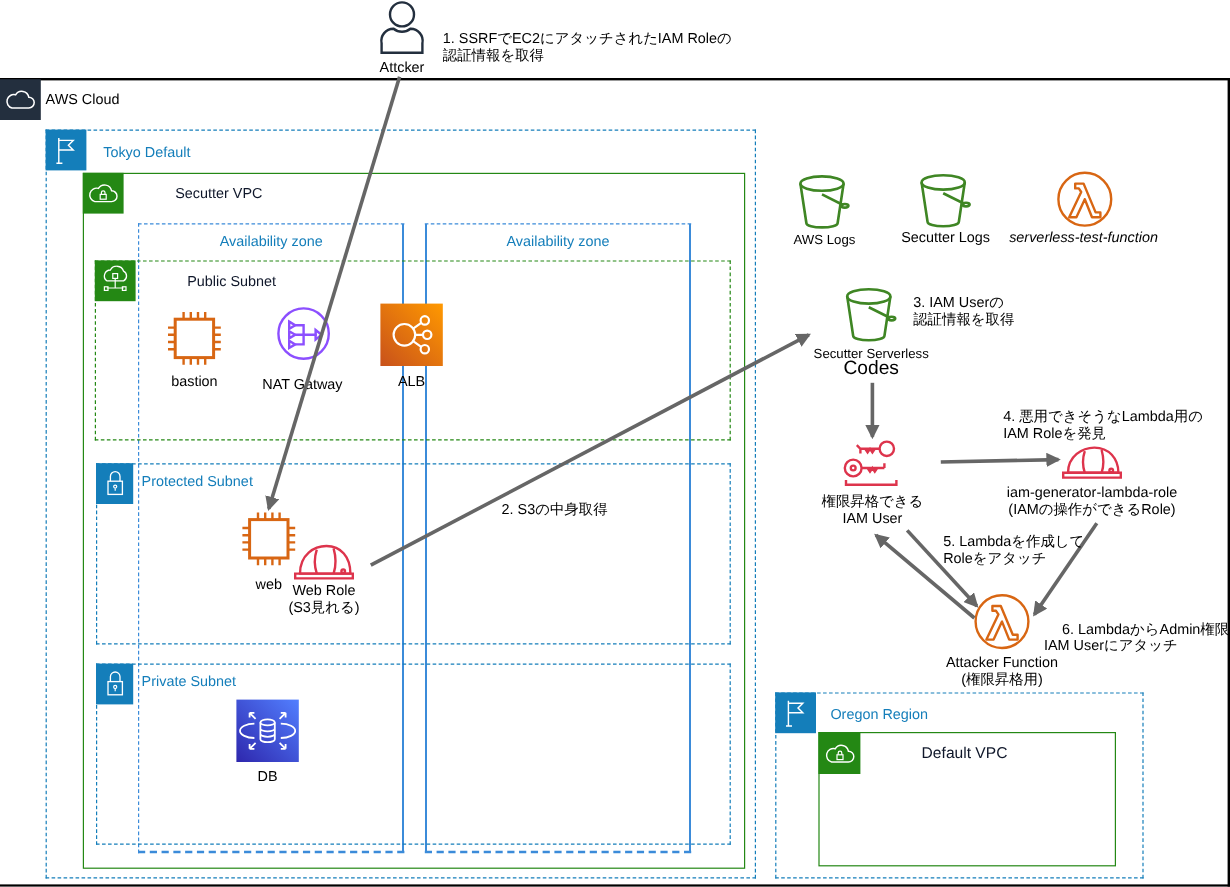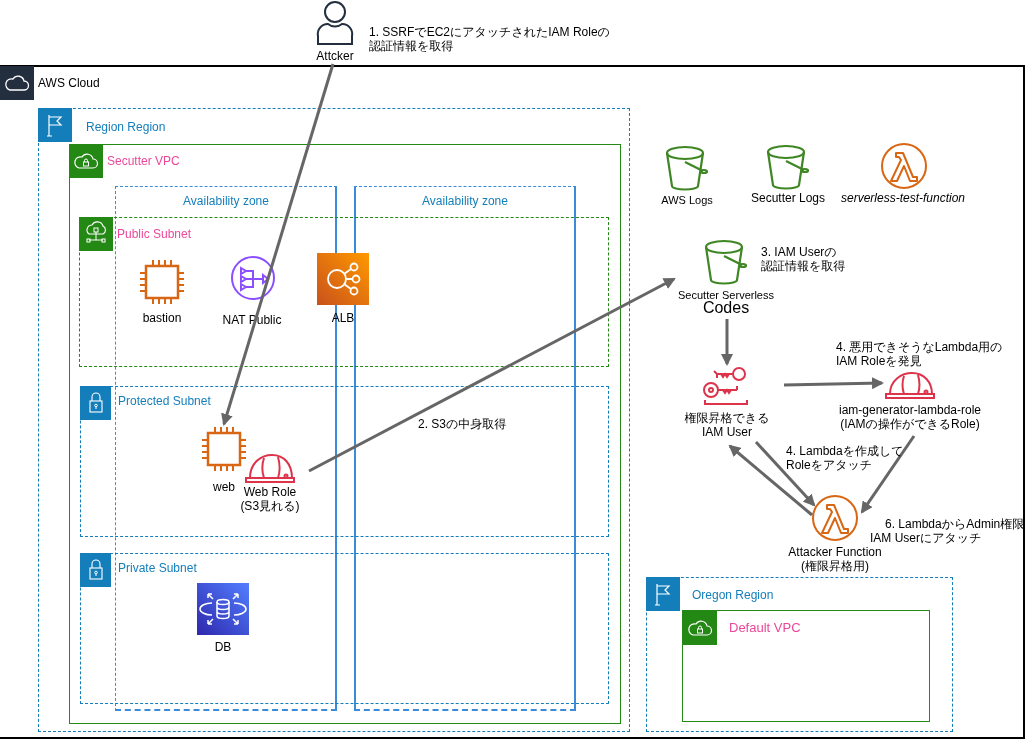--- a/index.html
+++ b/index.html
@@ -2,42 +2,42 @@
 <html><head>
 <meta charset="utf-8">
 <style>
   html,body{margin:0;padding:0;background:#fff;}
   body{width:1025px;height:739px;position:relative;overflow:hidden;font-family:"Liberation Sans","DejaVu Sans",sans-serif;font-size:12px;color:#000;}
   .abs{position:absolute;}
   .box{position:absolute;box-sizing:border-box;}
   .lbl{position:absolute;white-space:nowrap;font-size:12px;line-height:14px;}
   .ctr{text-align:center;}
   .blue-text{color:#147EBA;}
-  .green-text{color:#ec4899;}
+  .green-text{color:#0f172a;margin-left:39px;}
   .tag{position:absolute;width:32px;height:32px;display:flex;align-items:center;justify-content:center;}
   svg{display:block;}
 </style>
 </head>
 <body>
 
 <div class="box" style="left:0;top:65px;width:1025px;height:674px;border-top:2px solid #000;border-right:2px solid #000;border-bottom:2px solid #000;"></div>
 <div class="tag" style="left:0;top:66px;width:34px;height:34px;background:#232F3E;">
   <svg width="26" height="20" viewBox="0 0 26 20">
       <path d="M6 17 H20 A4.5 4.5 0 0 0 20 8 A6 6 0 0 0 9 6 A5 5 0 0 0 6 17 Z" fill="none" stroke="#fff" stroke-width="1.3"></path>
     </svg>
 </div>
 <div class="lbl" style="left:38px;top:76px;">AWS Cloud</div>
 
 <div class="box" style="left:38px;top:108px;width:592px;height:624px;border:1px dashed #147EBA;"></div>
 <div class="tag" style="left:38px;top:108px;width:34px;height:34px;background:#147EBA;">
   <svg width="22" height="26" viewBox="0 0 22 26">
       <path d="M5 3 V24 M3 24 H8 M5 5 H17 L13 9 L17 13 H5" fill="none" stroke="#fff" stroke-width="1.2"></path>
     </svg>
 </div>
-<div class="lbl blue-text" style="left:86px;top:120px;">Region Region</div>
+<div class="lbl blue-text" style="left:86px;top:120px;">Tokyo Default</div>
 
 <div class="box" style="left:69px;top:144px;width:552px;height:580px;border:1px solid #248814;"></div>
 <div class="tag" style="left:69px;top:144px;width:34px;height:34px;background:#248814;">
   <svg width="26" height="22" viewBox="0 0 26 22">
       <path d="M6 18 H20 A4.5 4.5 0 0 0 20 9 A6 6 0 0 0 9 7 A5 5 0 0 0 6 18 Z" fill="none" stroke="#fff" stroke-width="1.2"></path>
       <rect x="10.5" y="12" width="5" height="4" fill="none" stroke="#fff" stroke-width="1"></rect>
       <path d="M11.5 12 V10.5 A1.5 1.5 0 0 1 14.5 10.5 V12" fill="none" stroke="#fff" stroke-width="1"></path>
     </svg>
 </div>
 <div class="lbl green-text" style="left:107px;top:154px;">Secutter VPC</div>
@@ -120,21 +120,21 @@
 <div class="abs" style="left:229px;top:254px;">
   <svg width="48" height="48" viewBox="0 0 48 48">
       <circle cx="24" cy="24" r="21" fill="none" stroke="#8C4FFF" stroke-width="2"></circle>
       <g fill="none" stroke="#8C4FFF" stroke-width="2">
         <path d="M12 14 L17 17 L12 20 Z M12 22 L17 25 L12 28 Z M12 30 L17 33 L12 36 Z"></path>
         <path d="M17 17 H24 V33 H17 M17 25 H35"></path>
         <path d="M34 21 L39 25 L34 29 Z"></path>
       </g>
     </svg>
 </div>
-<div class="lbl ctr" style="left:212px;top:313px;width:80px;">NAT Public</div>
+<div class="lbl ctr" style="left:212px;top:313px;width:80px;">NAT Gatway</div>
 
 <div class="abs" style="left:317px;top:253px;width:52px;height:52px;background:linear-gradient(45deg,#C8511B,#FF9900);">
   <svg width="52" height="52" viewBox="0 0 52 52">
       <g fill="none" stroke="#fff" stroke-width="1.8">
         <circle cx="20" cy="26" r="9"></circle>
         <circle cx="37" cy="14" r="3.5"></circle>
         <circle cx="39" cy="26" r="3.5"></circle>
         <circle cx="37" cy="38" r="3.5"></circle>
         <path d="M27 21 L34 16 M29 26 H35.5 M27 31 L34 36"></path>
       </g>
@@ -283,17 +283,17 @@
 <div class="lbl" style="left:369px;top:39px;">認証情報を取得</div>
 
 <div class="lbl" style="left:418px;top:417px;">2. S3の中身取得</div>
 
 <div class="lbl" style="left:761px;top:245px;">3. IAM Userの</div>
 <div class="lbl" style="left:761px;top:259px;">認証情報を取得</div>
 
 <div class="lbl" style="left:836px;top:340px;">4. 悪用できそうなLambda用の</div>
 <div class="lbl" style="left:836px;top:354px;">IAM Roleを発見</div>
 
-<div class="lbl" style="left:786px;top:444px;">4. Lambdaを作成して</div>
+<div class="lbl" style="left:786px;top:444px;">5. Lambdaを作成して</div>
 <div class="lbl" style="left:786px;top:458px;">Roleをアタッチ</div>
 
 <div class="lbl" style="left:870px;top:517px;margin-left:15px;">6. LambdaからAdmin権限を</div>
 <div class="lbl" style="left:870px;top:531px;">IAM Userにアタッチ</div>
 
 </body></html>

